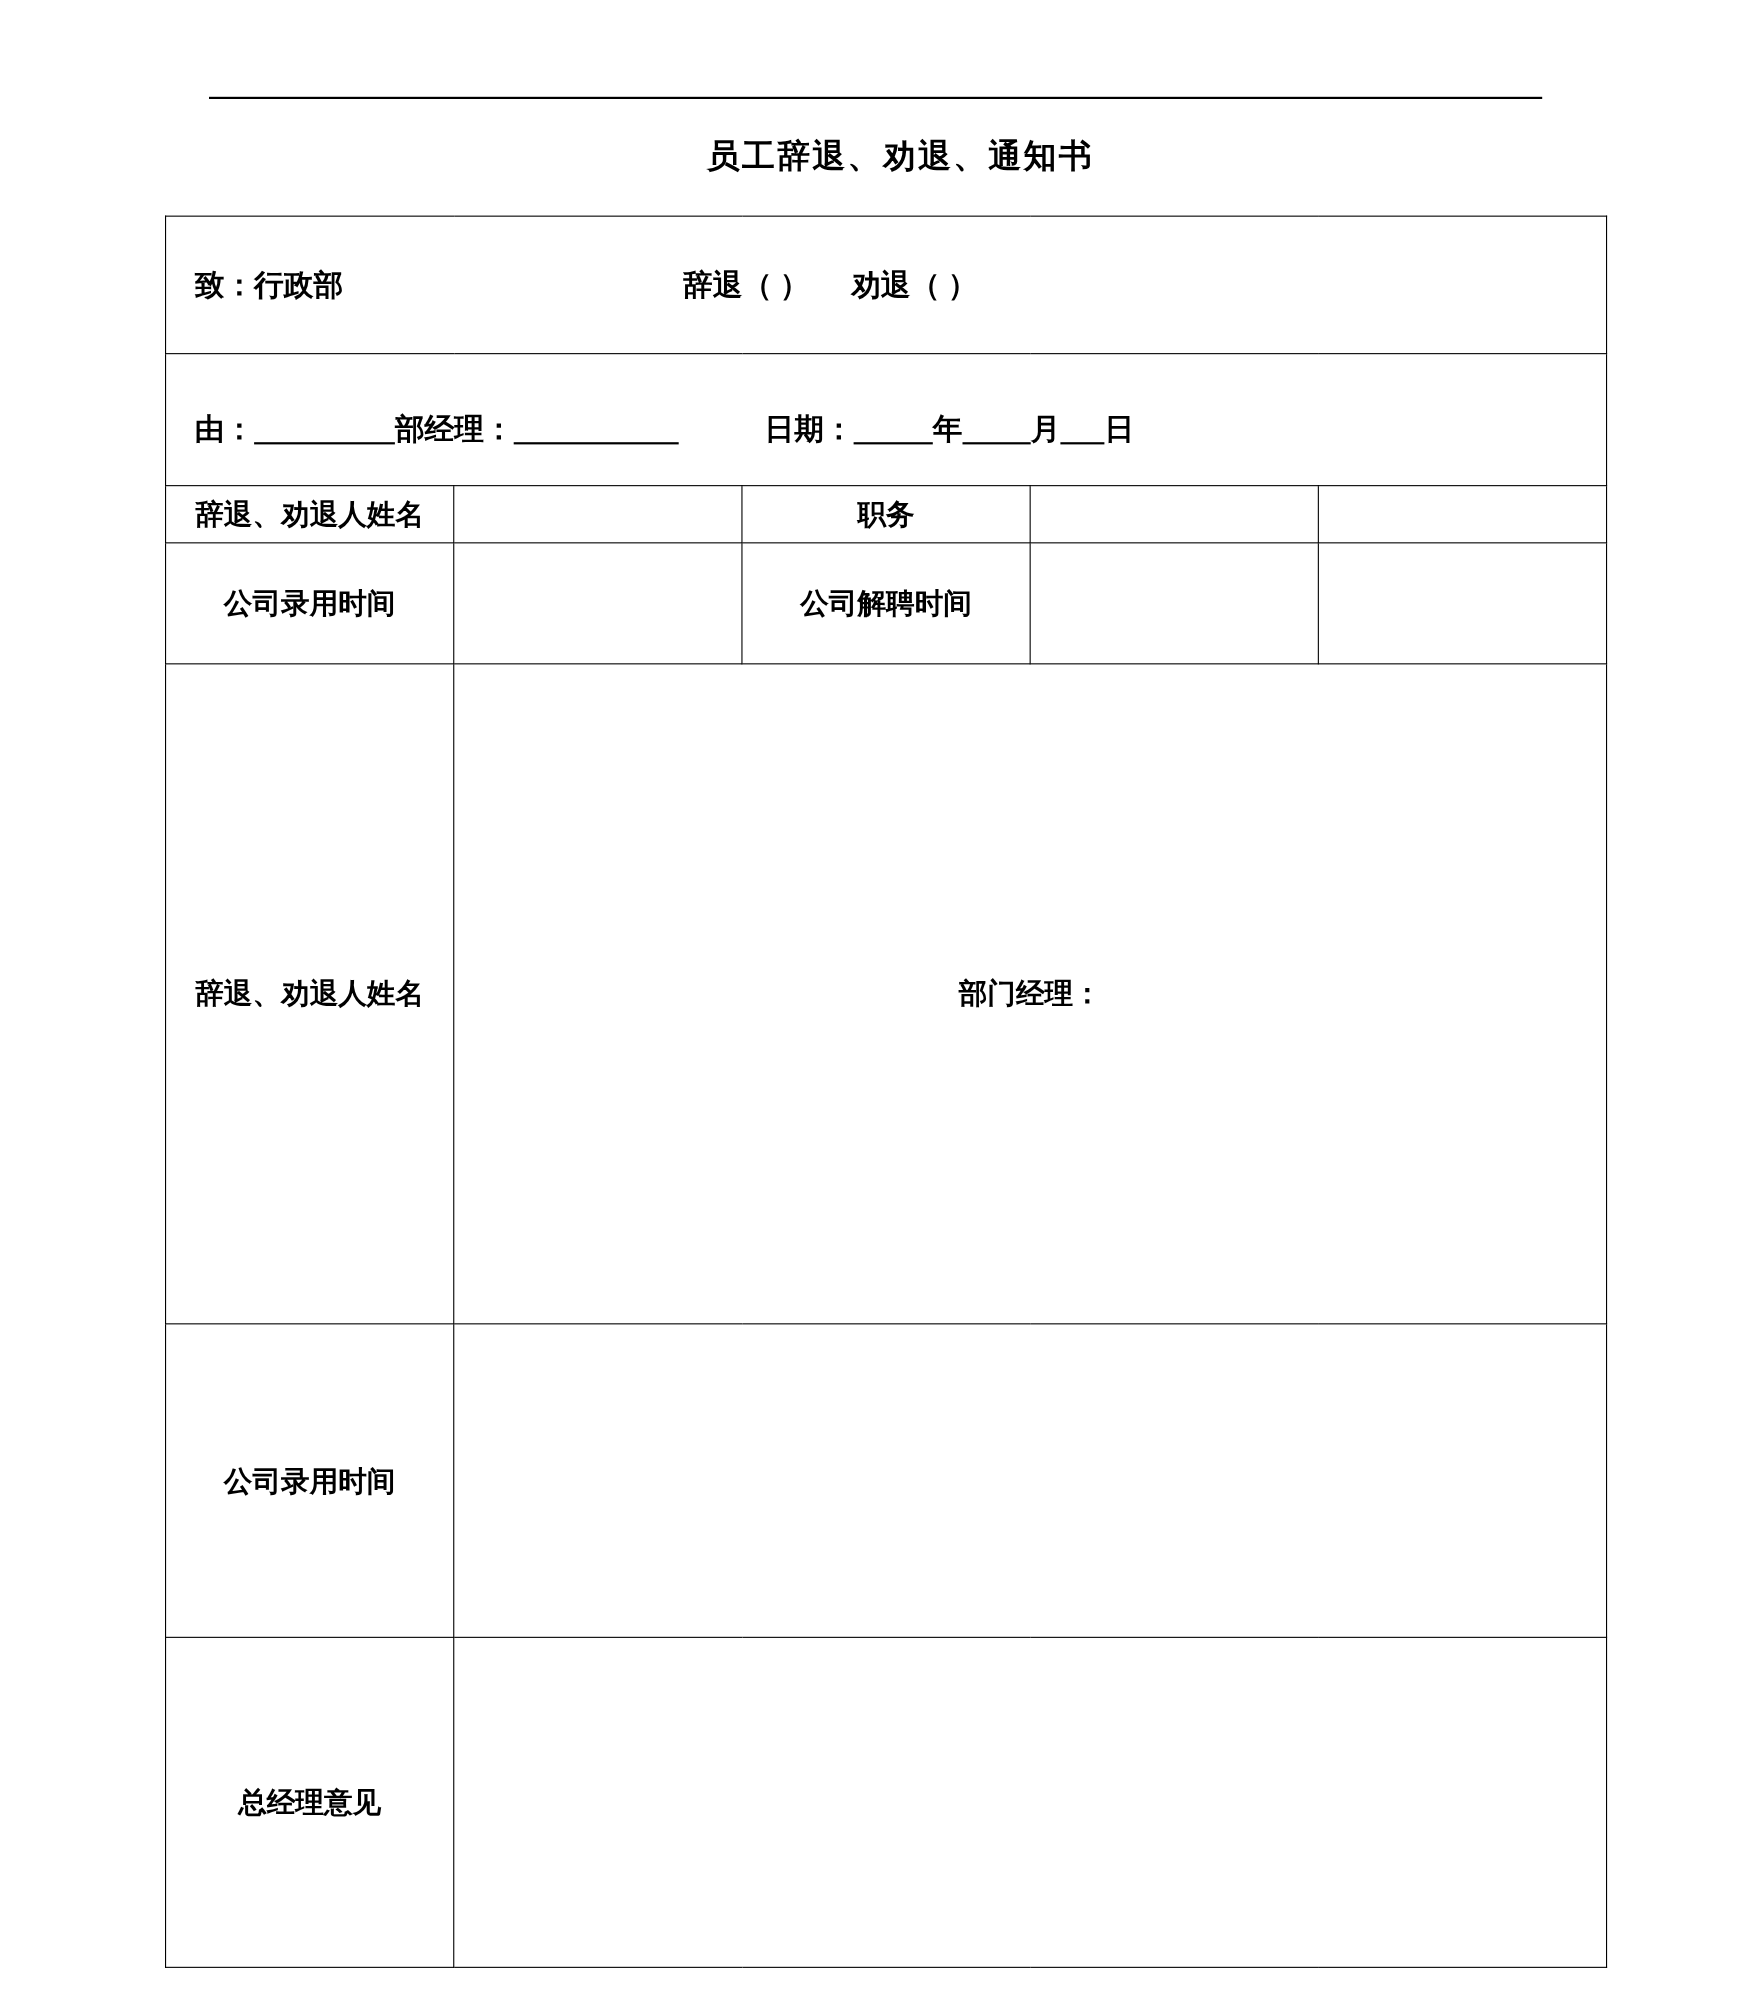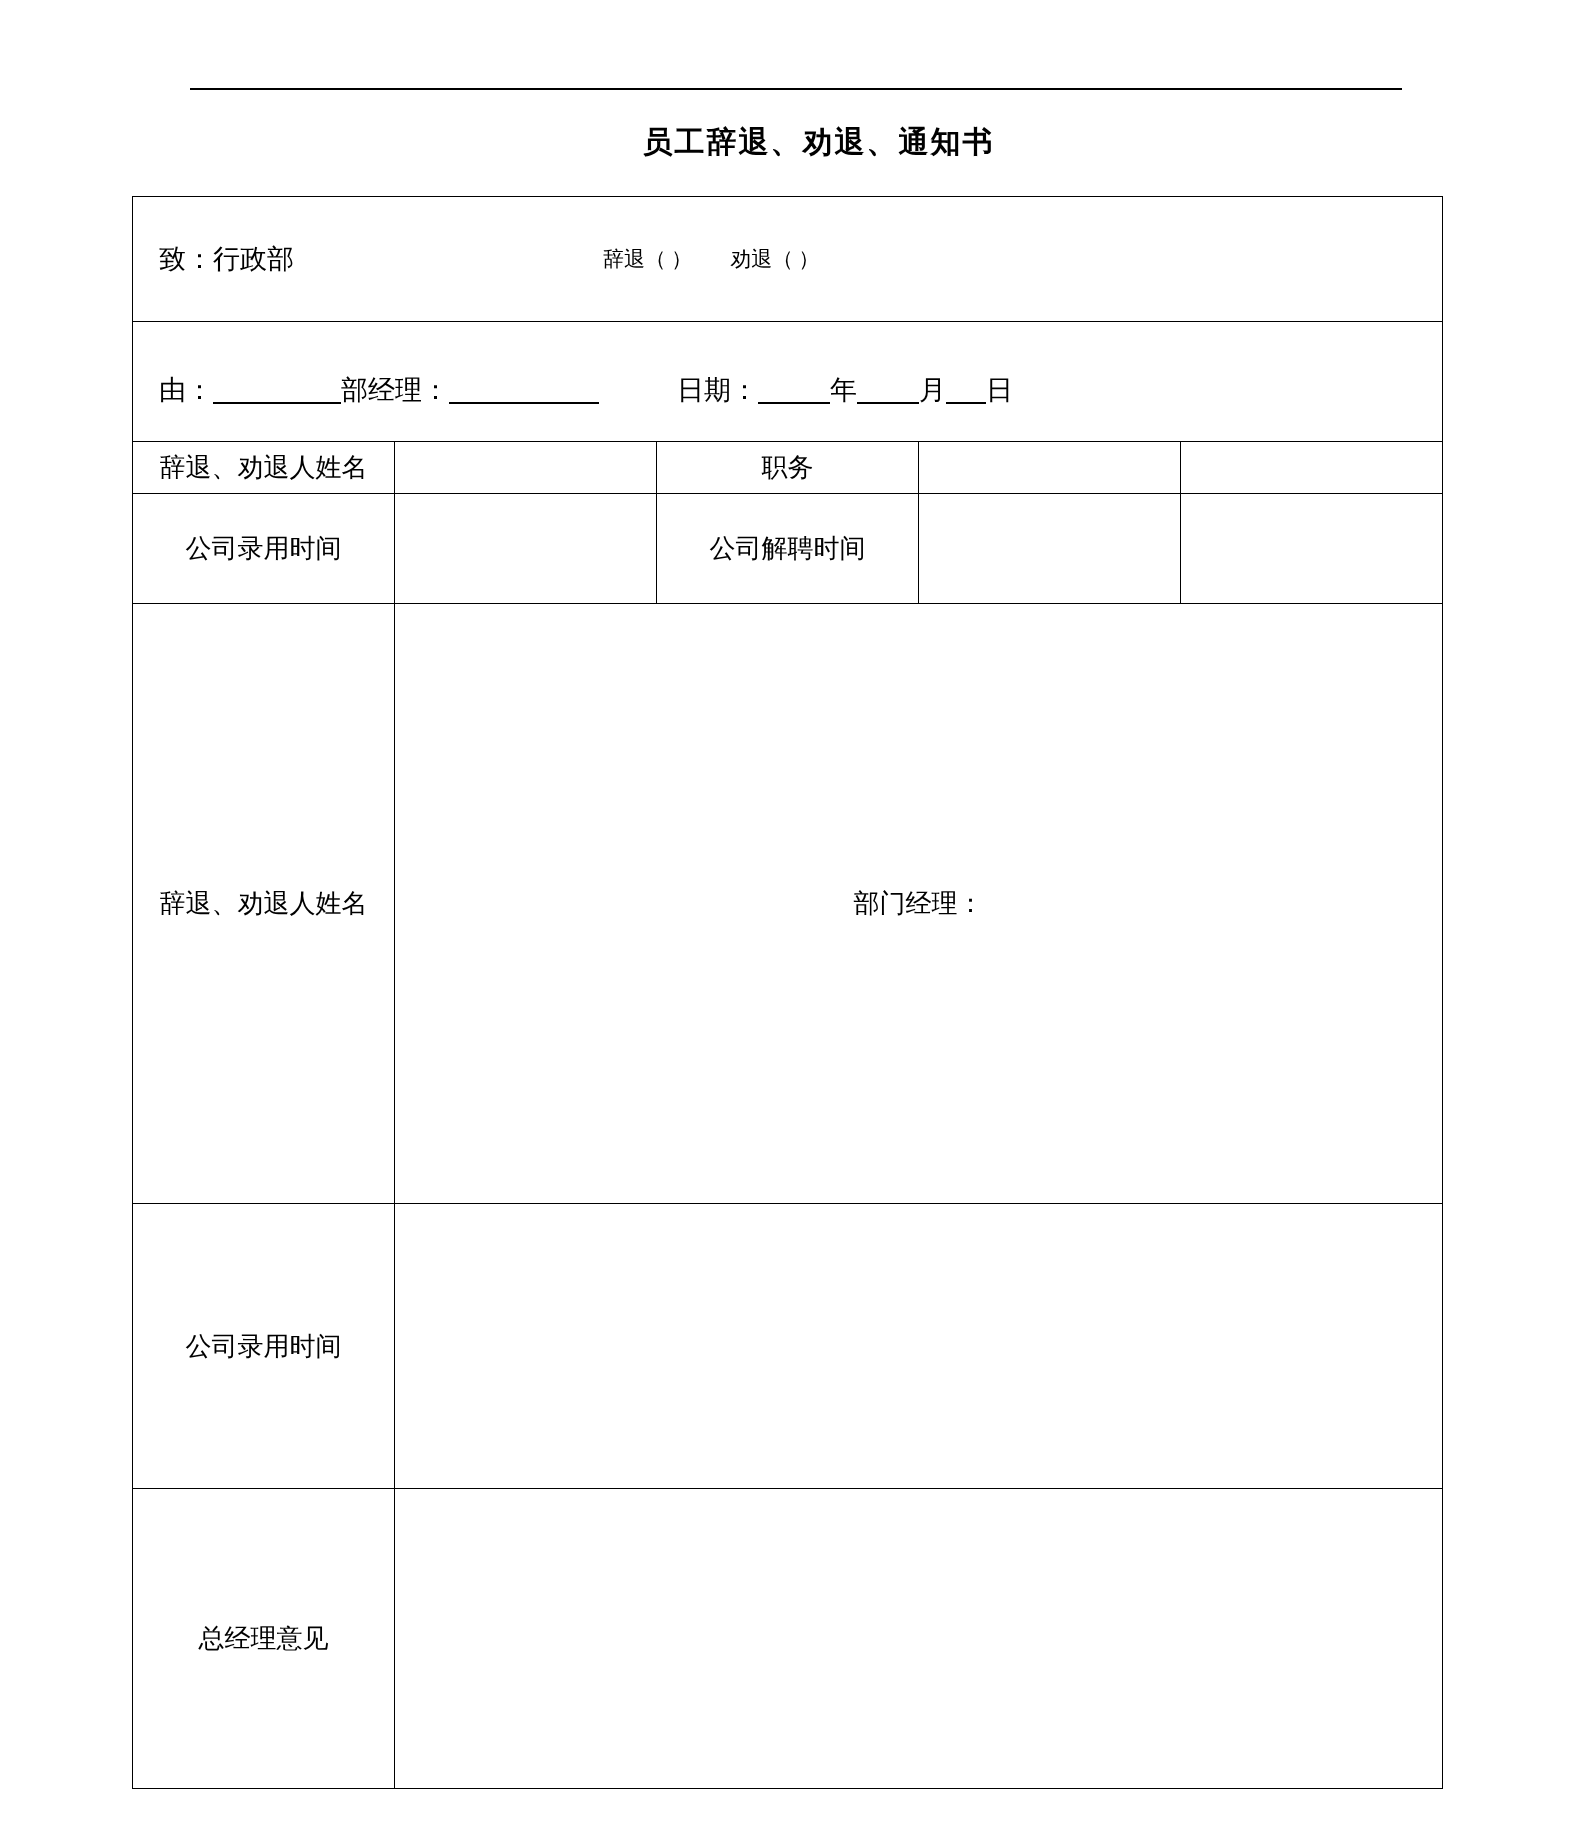--- a/index.html
+++ b/index.html
@@ -35,25 +35,26 @@
     width: 1587px;
     text-align: center;
     font-size: 30px;
     font-weight: bold;
     letter-spacing: 2px;
     font-family: "Liberation Serif", "DejaVu Serif", serif;
     margin-left: 25px;
   }
   table.form {
     position: absolute;
-    left: 132px;
+    left: 150px;
     top: 196px;
     width: 1310px;
     border-collapse: collapse;
     table-layout: fixed;
+    font-weight: bold;
   }
   table.form td {
     border: 1.5px solid #000000;
     padding: 0;
     vertical-align: middle;
     font-size: 26px;
     font-family: "Liberation Serif", "DejaVu Serif", serif;
   }
   .cell-pad {
     padding: 0 24px;
@@ -84,21 +85,21 @@
     display: flex;
     align-items: center;
     font-size: 27px;
   }
   .to-left {
     width: 470px;
     padding-left: 26px;
     box-sizing: border-box;
   }
   .to-right {
-    font-size: 21px;
+    font-size: 27px;
   }
   .gap-sm { display: inline-block; width: 38px; }
   .from-line {
     display: flex;
     align-items: center;
     font-size: 27px;
     padding-left: 26px;
     position: relative;
     top: 8px;
   }

